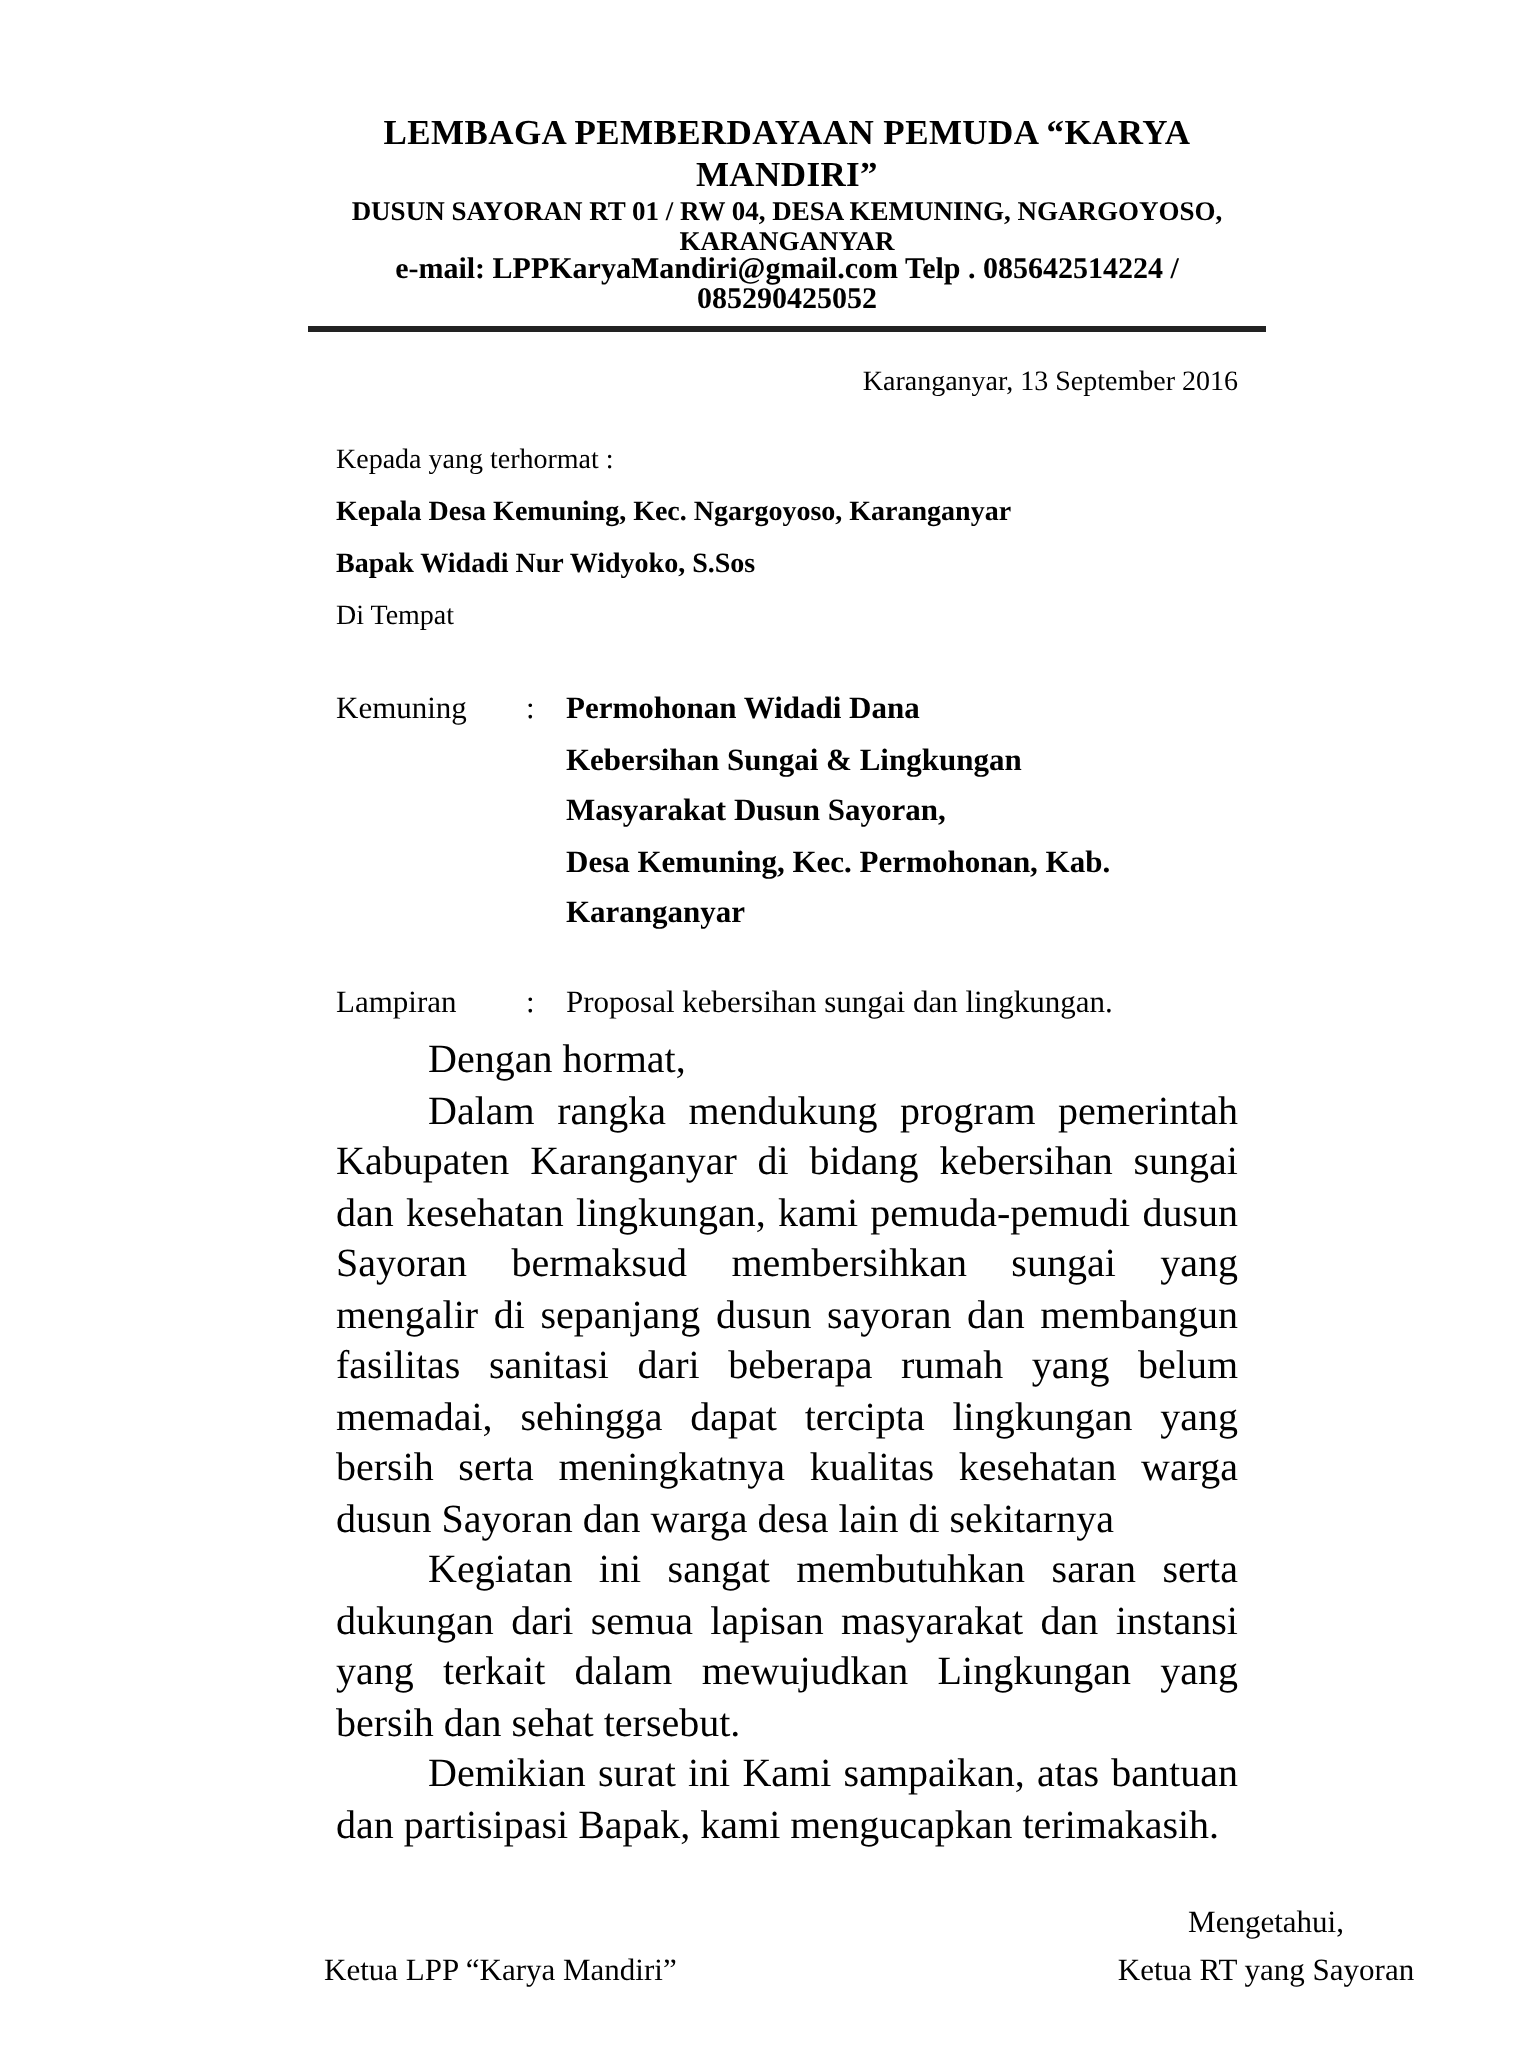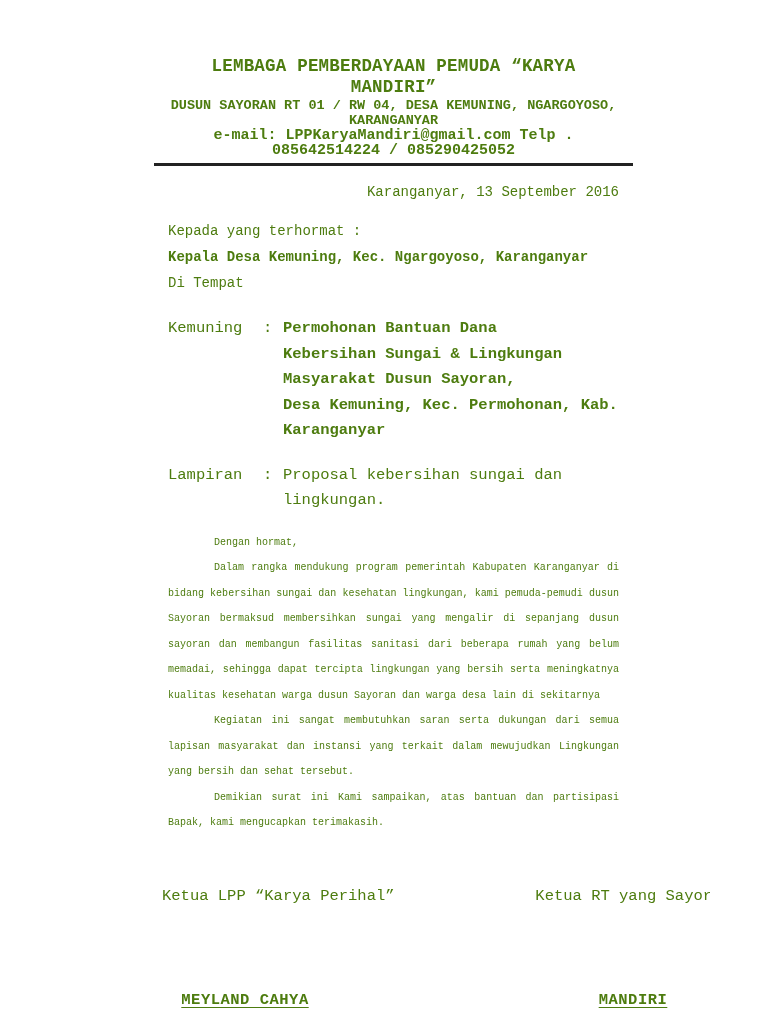--- a/index.html
+++ b/index.html
@@ -3,22 +3,22 @@
 <meta charset="utf-8">
 <style>
   * { margin: 0; padding: 0; box-sizing: border-box; }
   html, body { background: #ffffff; }
   .page {
     position: relative;
     width: 652px;
     height: 1024px;
     margin: 0 auto;
     background: #ffffff;
-    font-family: Liberation Mono, monospace;
-    color: #4d7c0f;
+    font-family: Liberation Serif, serif;
+    color: #000000;
     overflow: hidden;
   }
   .content {
     margin-left: 110px;
     margin-right: 91px; 
   }
   
   .letterhead { padding-top: 56px; text-align: center; }
   .lh-title   { font-size: 17.5px; font-weight: bold; line-height: 21px; letter-spacing: 0.2px; }
   .lh-addr    { font-size: 13.5px; font-weight: bold; line-height: 15px; }
@@ -35,21 +35,21 @@
   .recipient { margin-top: 16px; font-size: 14px; line-height: 26px; }
   .bold { font-weight: bold; }
   
   .kv-block { margin-top: 20px; font-size: 15.5px; }
   .kv-row { display: flex; line-height: 25.5px; }
   .kv-label { width: 95px; flex: 0 0 95px; }
   .kv-sep { width: 20px; flex: 0 0 20px; }
   .kv-value { flex: 1; }
   .attachment { margin-top: 19px; }
   
-  .body-block { margin-top: 16px; font-size: 10px; line-height: 25.5px; }
+  .body-block { margin-top: 4px; font-size: 20px; line-height: 25.5px; }
   .body-block p { text-align: justify; text-indent: 46px; }
   .opening { text-indent: 0; }
   
   .sig { position: relative; height: 180px; }
   .sig div { font-size: 15.5px; line-height: 20px; }
   .sig-right { position: absolute; left: 350px; width: 230px; text-align: center; }
   .sig-ack { top: 26px; }
   .sig-right-title { top: 50px; }
   .sig-left-title { position: absolute; left: -6px; top: 50px; }
   .sig-name {
@@ -75,29 +75,30 @@
       <div class="lh-addr">KARANGANYAR</div>
       <div class="lh-email">e-mail: LPPKaryaMandiri@gmail.com Telp . 085642514224 / 085290425052</div>
       <hr class="lh-rule">
     </div>
 
     <div class="date-line">Karanganyar, 13 September 2016</div>
 
     <div class="recipient">
       <div>Kepada yang terhormat :</div>
       <div class="bold">Kepala Desa Kemuning, Kec. Ngargoyoso, Karanganyar</div>
+      <div class="bold">Bapak Widadi Nur Widyoko, S.Sos</div>
       <div>Di Tempat</div>
     </div>
 
     <div class="kv-block">
       <div class="kv-row">
         <div class="kv-label">Kemuning</div>
         <div class="kv-sep">:</div>
         <div class="kv-value bold">
-          <div>Permohonan Bantuan Dana</div>
+          <div>Permohonan Widadi Dana</div>
           <div>Kebersihan Sungai &amp; Lingkungan</div>
           <div>Masyarakat Dusun Sayoran,</div>
           <div>Desa Kemuning, Kec. Permohonan, Kab. Karanganyar</div>
         </div>
       </div>
 
       <div class="kv-row attachment">
         <div class="kv-label">Lampiran</div>
         <div class="kv-sep">:</div>
         <div class="kv-value">Proposal kebersihan sungai dan lingkungan.</div>
@@ -105,20 +106,21 @@
     </div>
 
     <div class="body-block">
       <p class="opening">Dengan hormat,</p>
       <p>Dalam rangka mendukung program pemerintah Kabupaten Karanganyar di bidang kebersihan sungai dan kesehatan lingkungan, kami pemuda-pemudi dusun Sayoran bermaksud membersihkan sungai yang mengalir di sepanjang dusun sayoran dan membangun fasilitas sanitasi dari beberapa rumah yang belum memadai, sehingga dapat tercipta lingkungan yang bersih serta meningkatnya kualitas kesehatan warga dusun Sayoran dan warga desa lain di sekitarnya</p>
       <p>Kegiatan ini sangat membutuhkan saran serta dukungan dari semua lapisan masyarakat dan instansi yang terkait dalam mewujudkan Lingkungan yang bersih dan sehat tersebut.</p>
       <p>Demikian surat ini Kami sampaikan, atas bantuan dan partisipasi Bapak, kami mengucapkan terimakasih.</p>
     </div>
 
     <div class="sig">
-      <div class="sig-left-title">Ketua LPP “Karya Perihal”</div>
+      <div class="sig-right sig-ack">Mengetahui,</div>
+      <div class="sig-left-title">Ketua LPP “Karya Mandiri”</div>
       <div class="sig-right sig-right-title">Ketua RT yang Sayoran</div>
       <div class="sig-name sig-name-left">MEYLAND CAHYA</div>
       <div class="sig-name sig-name-right">MANDIRI</div>
     </div>
 
   </div>
 </div>
 
 </body></html>

